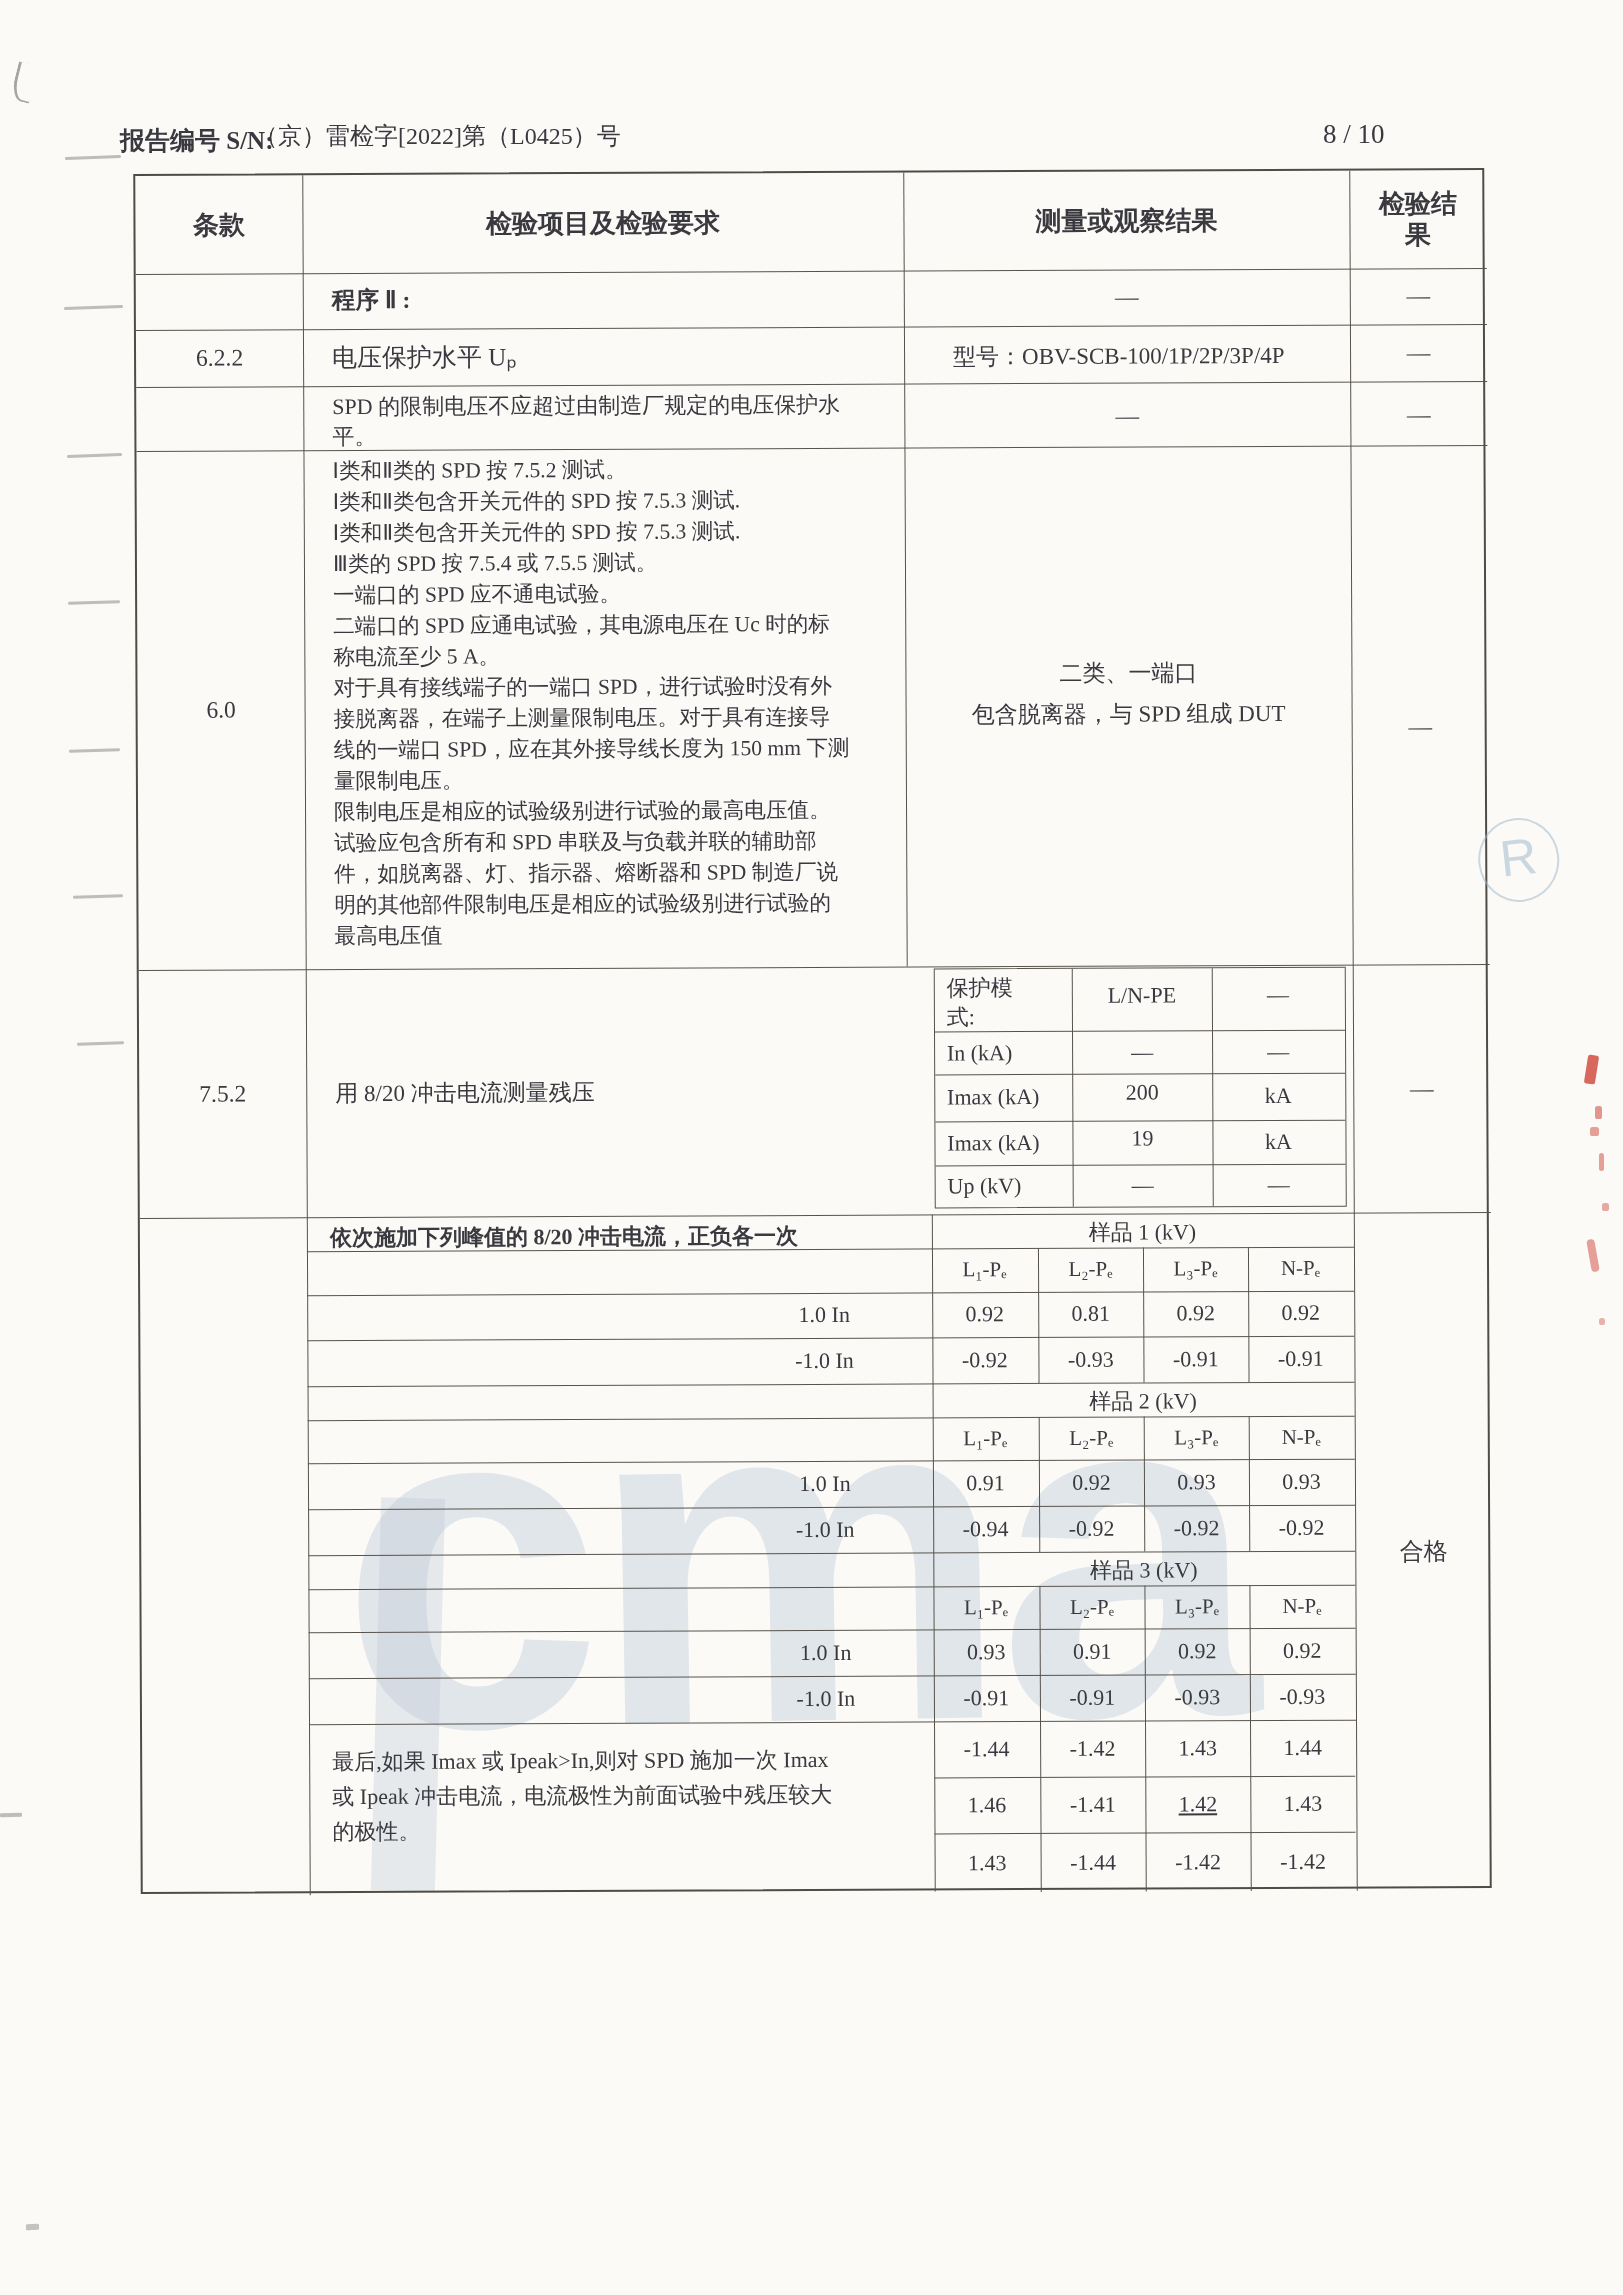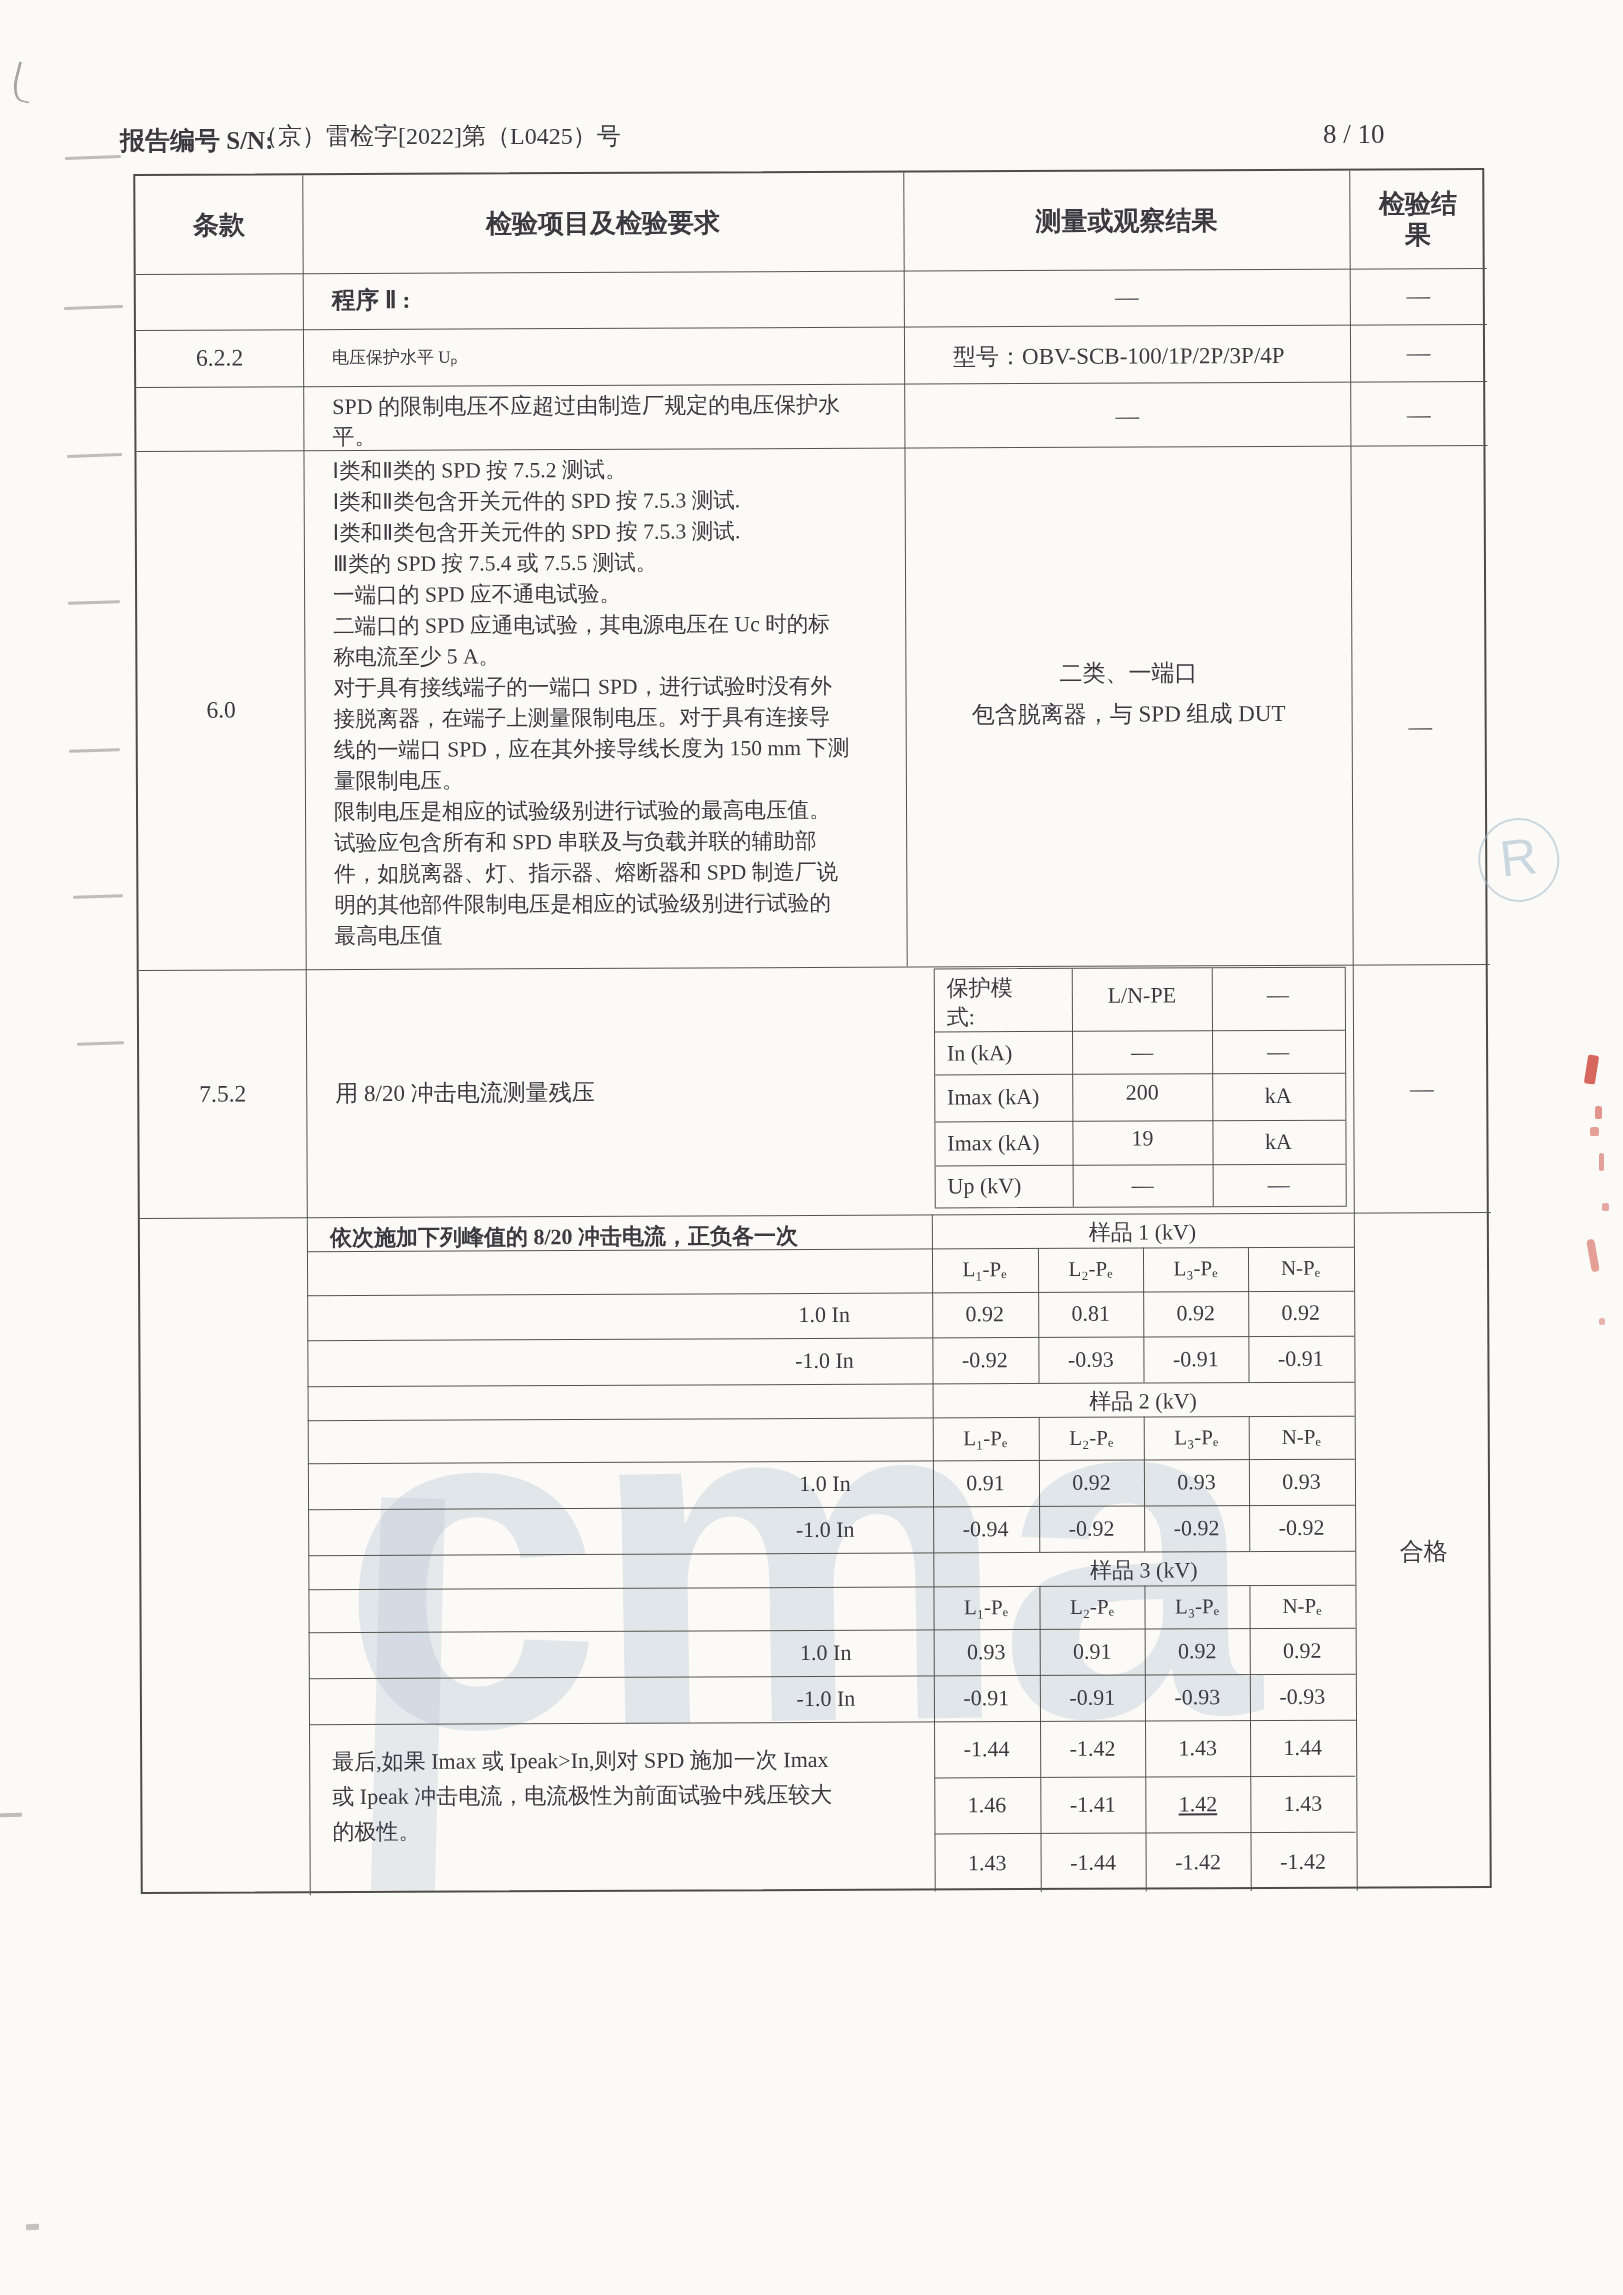--- a/index.html
+++ b/index.html
@@ -104,21 +104,21 @@
     <div class="t b c" style="left:167px;top:33px;width:601px;font-size:26px;line-height:33px;">检验项目及检验要求</div>
     <div class="t b c" style="left:768px;top:33px;width:446px;font-size:26px;line-height:33px;">测量或观察结果</div>
     <div class="t b c pre" style="left:1214px;top:17.7px;width:137px;font-size:26px;line-height:31px;white-space:pre-line;">检验结
 果</div>
 
     <div class="t b" style="left:196px;top:109px;font-size:23.6px;line-height:33px;">程序 Ⅱ :</div>
     <div class="t c" style="left:768px;top:109px;width:446px;font-size:23.6px;line-height:33px;">—</div>
     <div class="t c" style="left:1214px;top:109px;width:137px;font-size:23.6px;line-height:33px;">—</div>
 
     <div class="t c" style="left:0;top:166px;width:167px;font-size:23.6px;line-height:33px;">6.2.2</div>
-    <div class="t" style="left:196px;top:166px;font-size:17px;line-height:33px;">电压保护水平 Uₚ</div>
+    <div class="t" style="left:196px;top:166px;font-size:25px;line-height:33px;">电压保护水平 Uₚ</div>
     <div class="t" style="left:817px;top:168px;font-size:23px;line-height:33px;">型号：OBV-SCB-100/1P/2P/3P/4P</div>
     <div class="t c" style="left:1214px;top:166px;width:137px;font-size:23.6px;line-height:33px;">—</div>
 
     <div class="t pre" style="left:196px;top:217px;width:556px;font-size:22px;line-height:30px;white-space:pre-line;">SPD 的限制电压不应超过由制造厂规定的电压保护水
 平。</div>
     <div class="t c" style="left:768px;top:228px;width:446px;font-size:23.6px;line-height:33px;">—</div>
     <div class="t c" style="left:1214px;top:228px;width:137px;font-size:23.6px;line-height:33px;">—</div>
 
     <div class="t c" style="left:0;top:518px;width:167px;font-size:23.6px;line-height:33px;">6.0</div>
     <div class="t pre" style="left:196px;top:281px;width:569px;font-size:21.6px;line-height:31px;white-space:pre-line;">Ⅰ类和Ⅱ类的 SPD 按 7.5.2 测试。

